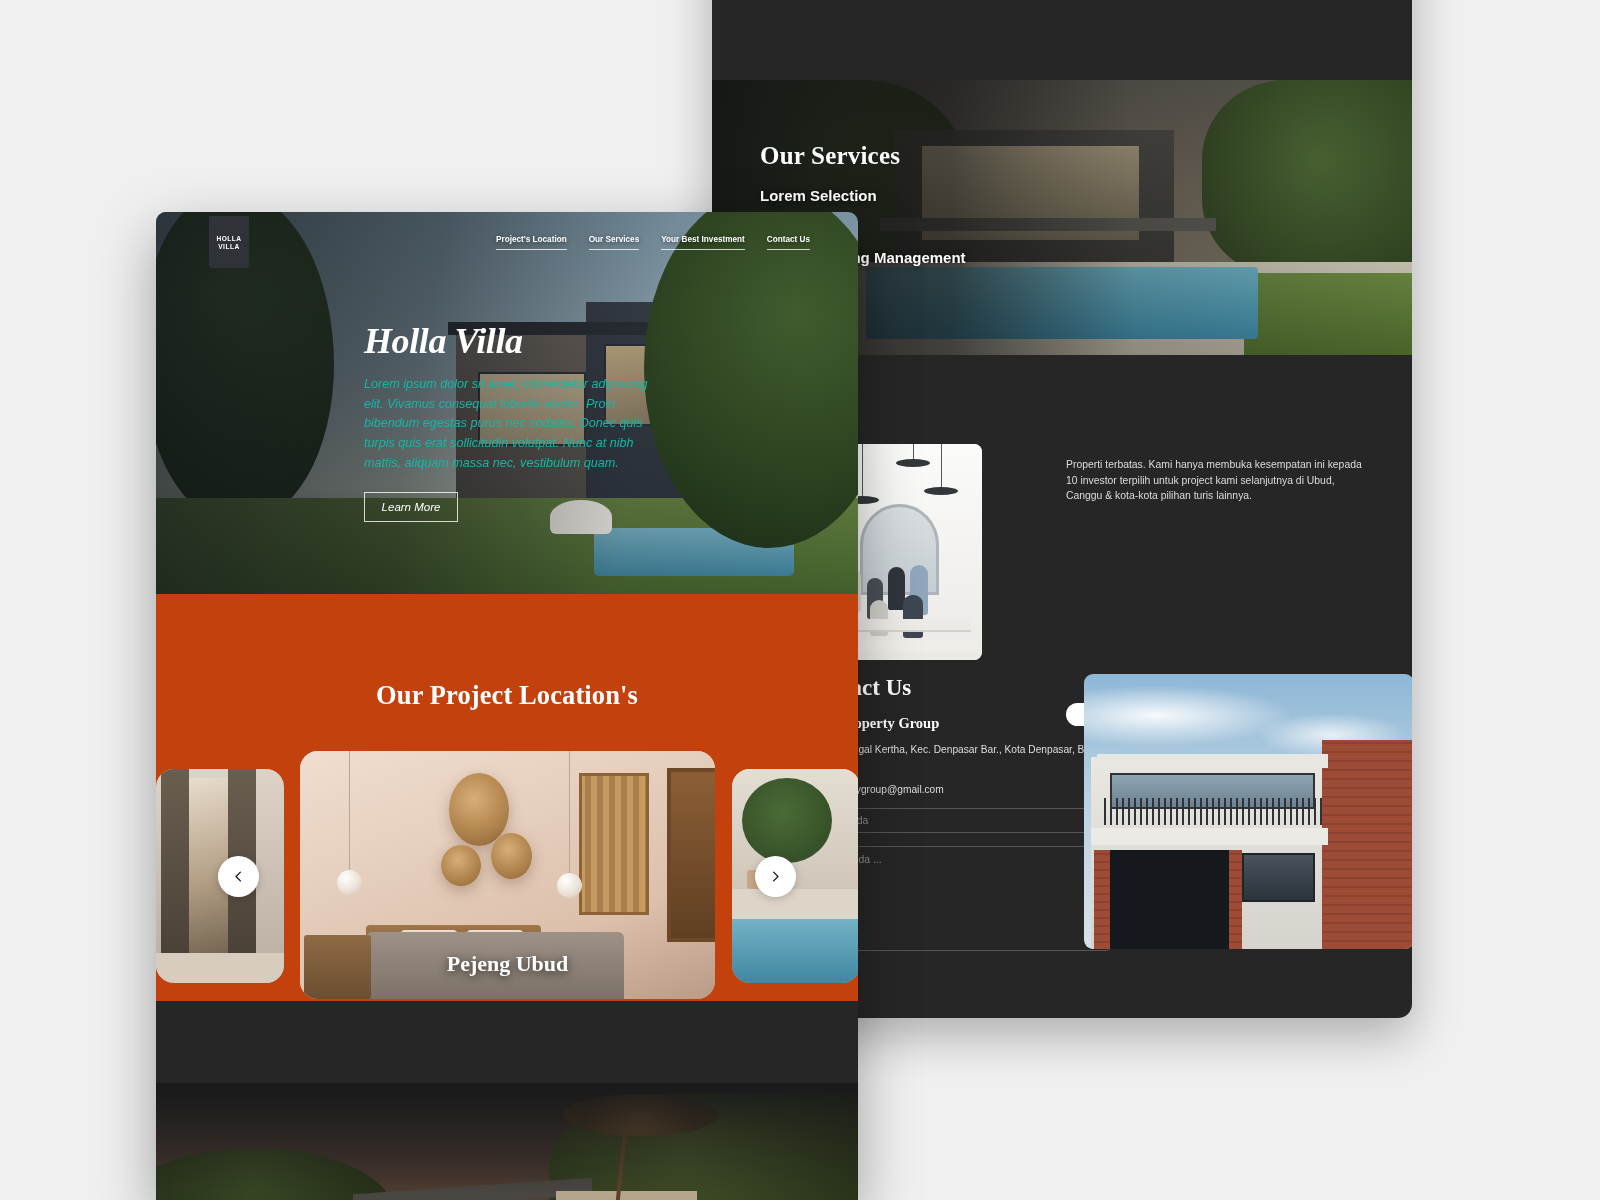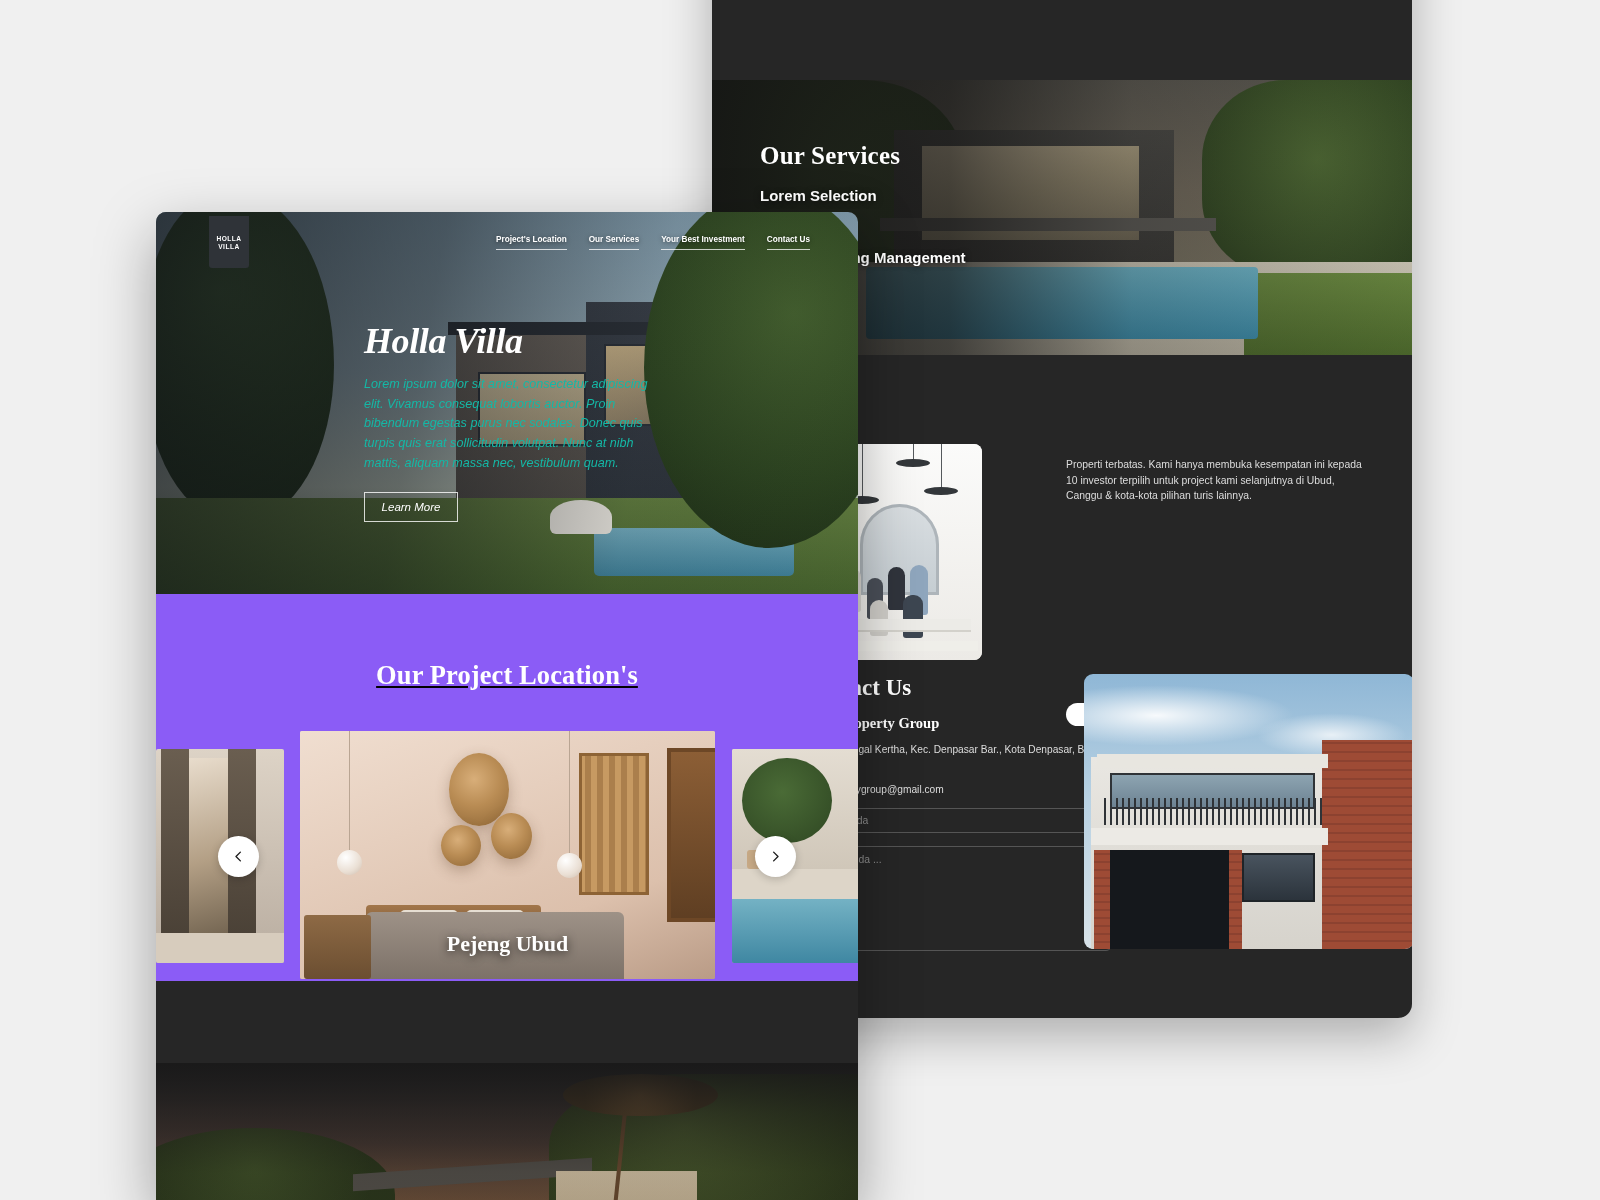--- a/index.html
+++ b/index.html
@@ -118,26 +118,26 @@
   .hero-copy p{
     margin-top:13px; font-size:12.6px; line-height:1.56; color:#14b8a6;
   }
   .btn-outline{
     margin-top:19px; display:inline-flex; align-items:center; justify-content:center;
     width:94px; height:30px; border:1px solid rgba(255,255,255,.8);
     border-radius:0; color:#fff; font-size:11.5px;
   }
 
   
-  .locations{ position:relative; width:702px; padding-top:66px; background:#8b5cf6;text-decoration:underline; }
+  .locations{ position:relative; width:702px; padding-top:86px; background:#c2410c; }
   .locations h2{
     text-align:center; font-size:26.5px; color:#fff; letter-spacing:.1px;
   }
   .carousel{ position:relative; margin-top:40px; height:250px; }
-  .c-card{ position:absolute; top:0; border-radius:2px; overflow:hidden; }
+  .c-card{ position:absolute; top:0; border-radius:18px; overflow:hidden; }
   .c-card.left{ left:0px; width:128px; height:214px; top:18px; }
   .c-card.center{ left:144px; width:415px; height:248px; }
   .c-card.right{ left:576px; width:128px; height:214px; top:18px; }
   .c-card .cap{
     position:absolute; left:0; right:0; bottom:22px; text-align:center;
     color:#fff; font-size:22px; font-weight:700; text-shadow:0 2px 10px rgba(0,0,0,.7);
   }
   .arrow{
     position:absolute; top:105px; width:41px; height:41px; border-radius:50%;
     background:#fff; display:flex; align-items:center; justify-content:center;

